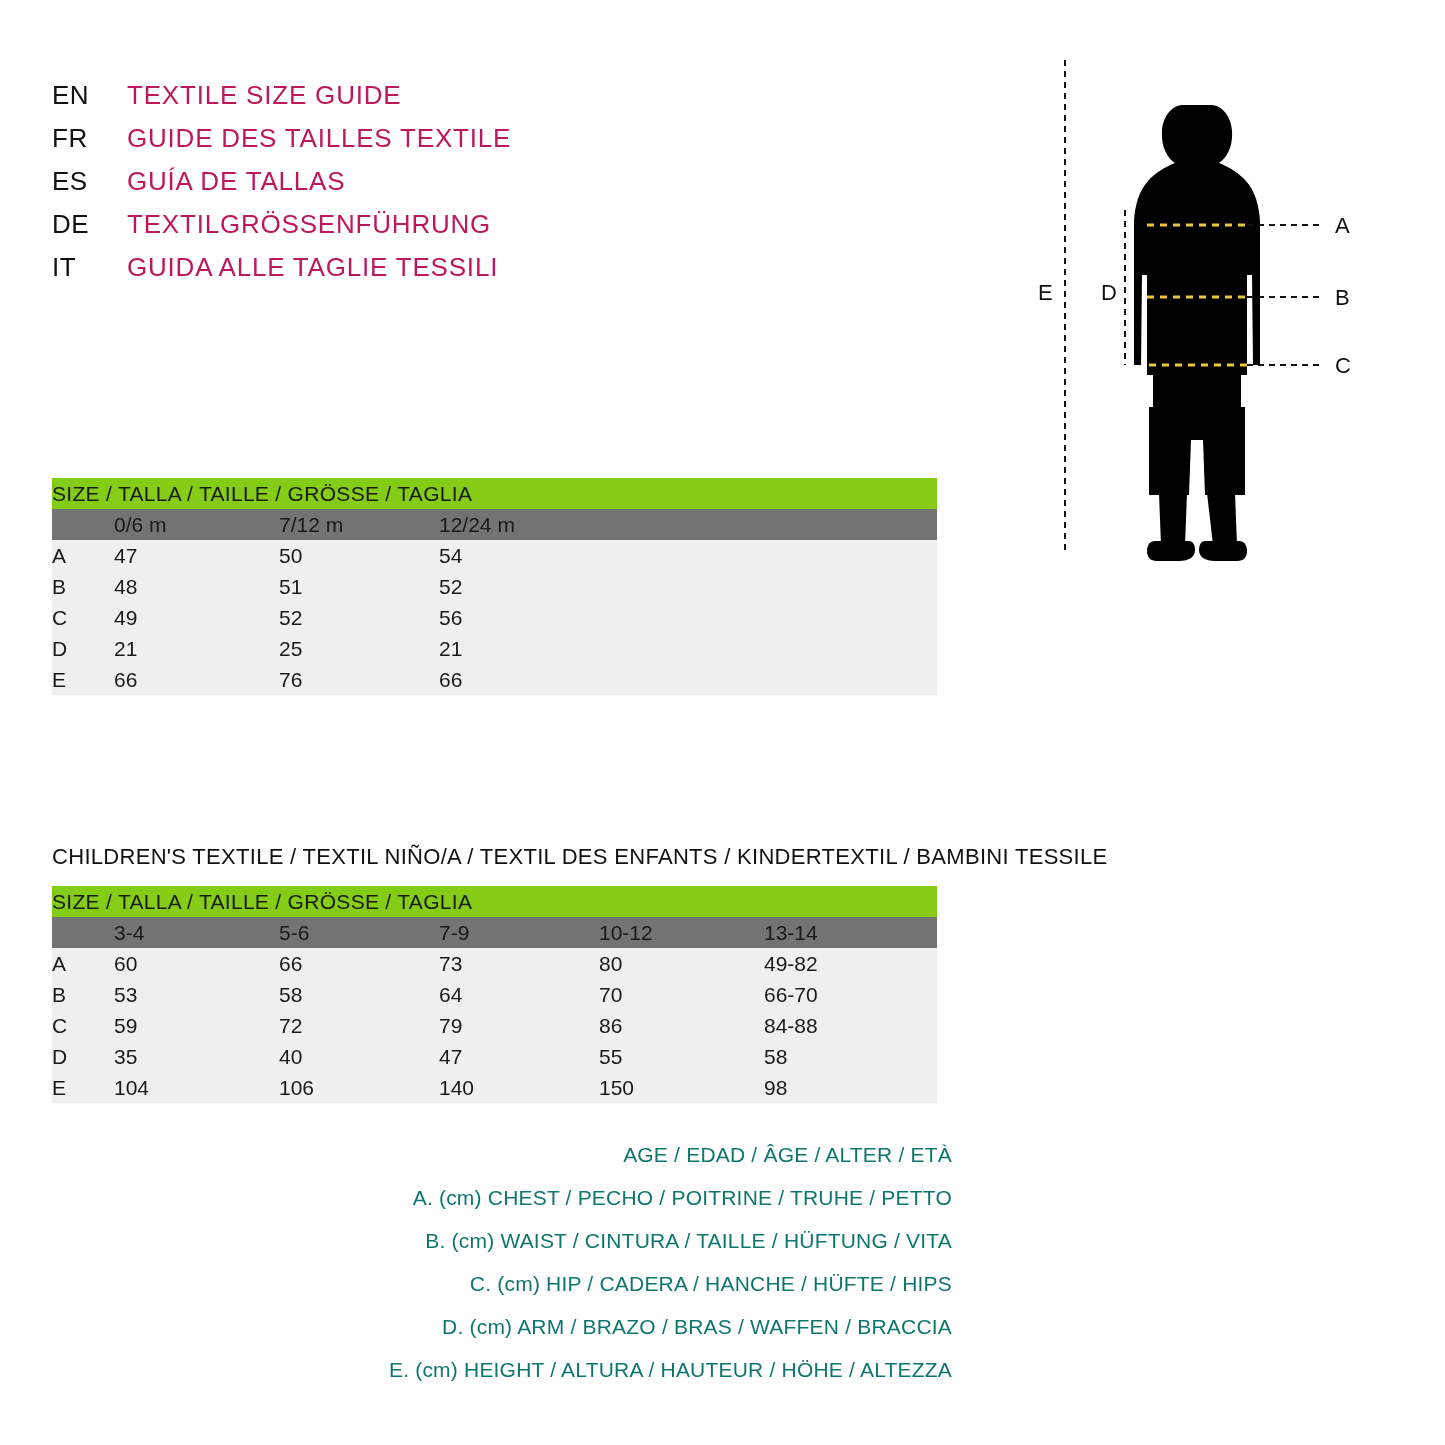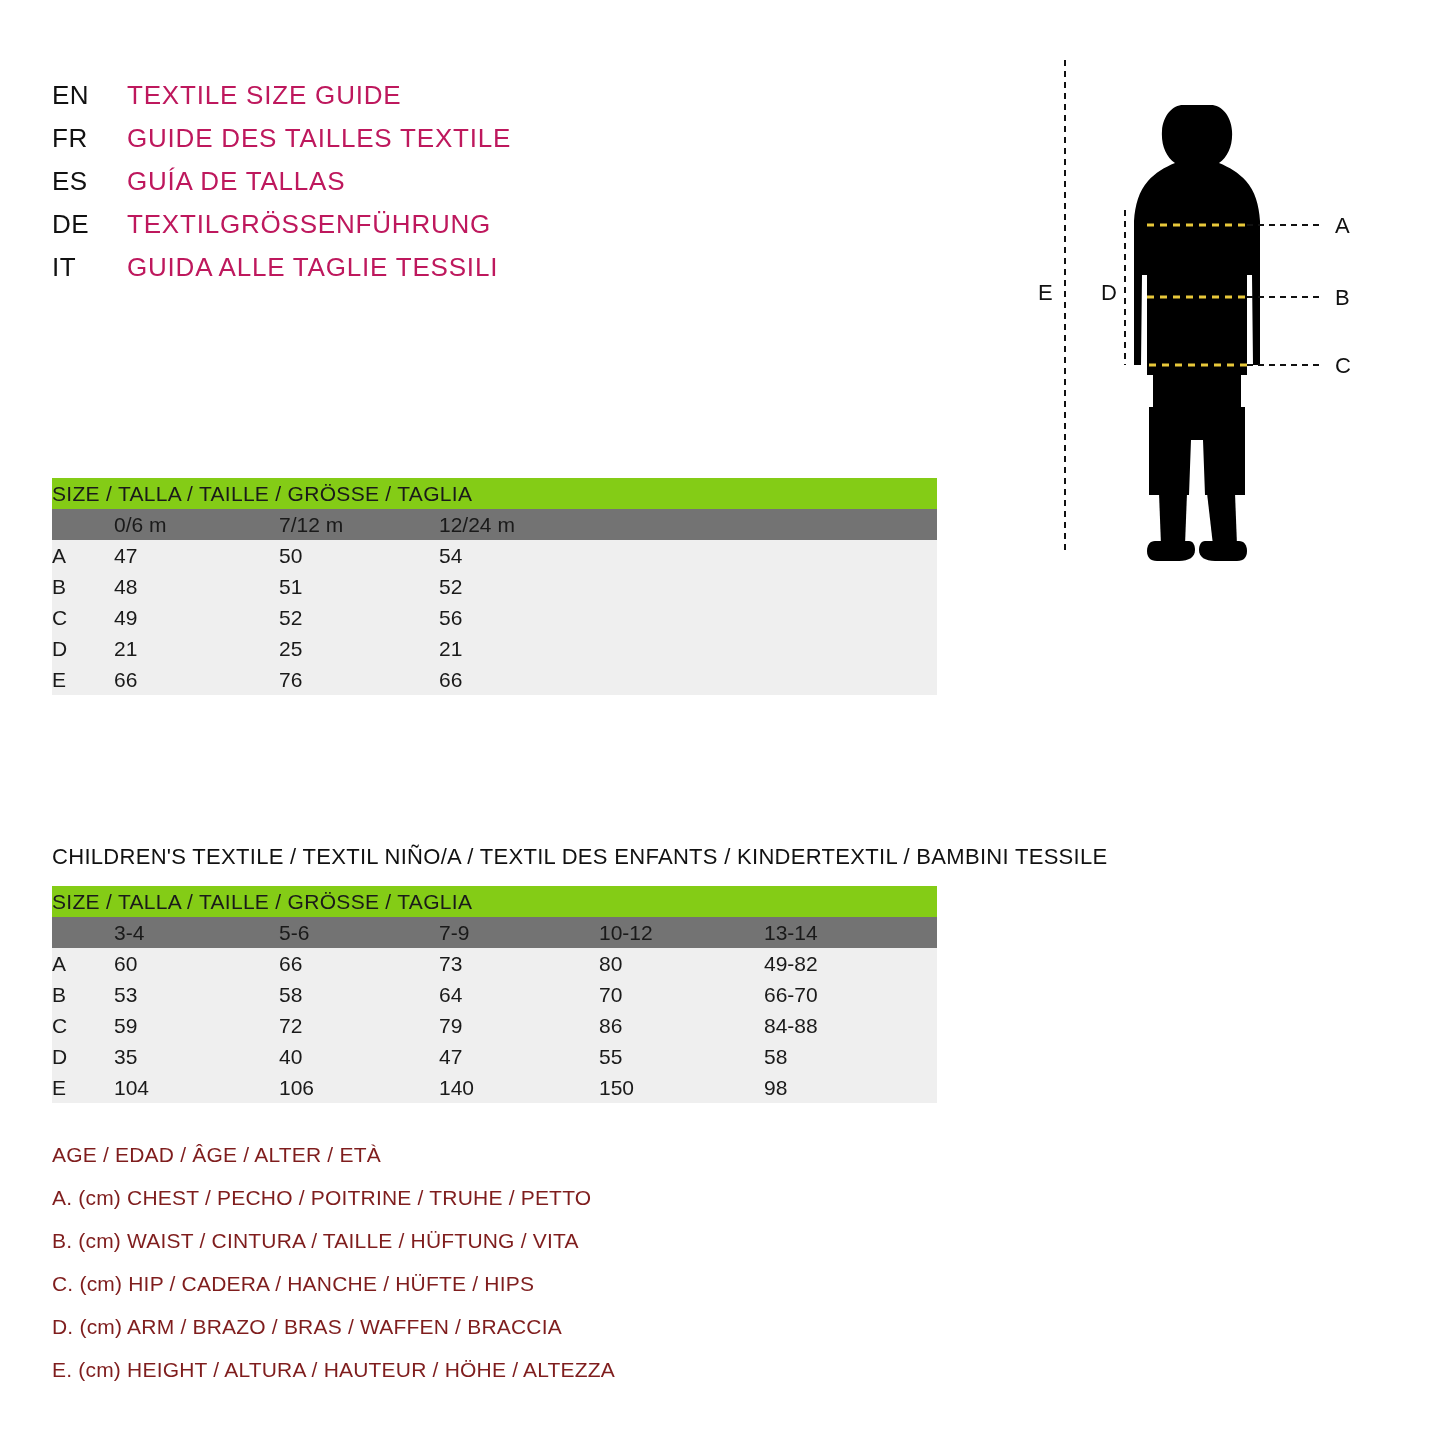--- a/index.html
+++ b/index.html
@@ -105,22 +105,23 @@
   .legend {
     position: absolute;
     left: 52px;
     top: 1133px;
     width: 900px;
   }
   .legend-line {
     font-size: 21px;
     letter-spacing: 0.2px;
     line-height: 43px;
-    color: #7f1d1d;
+    color: #0f766e;
     white-space: nowrap;
+    text-align: right;
   }
 </style>
 </head>
 <body>
 
 <div class="title-block">
   <div class="title-row">
     <div class="title-lang">EN</div>
     <div class="title-text">TEXTILE SIZE GUIDE</div>
   </div>

